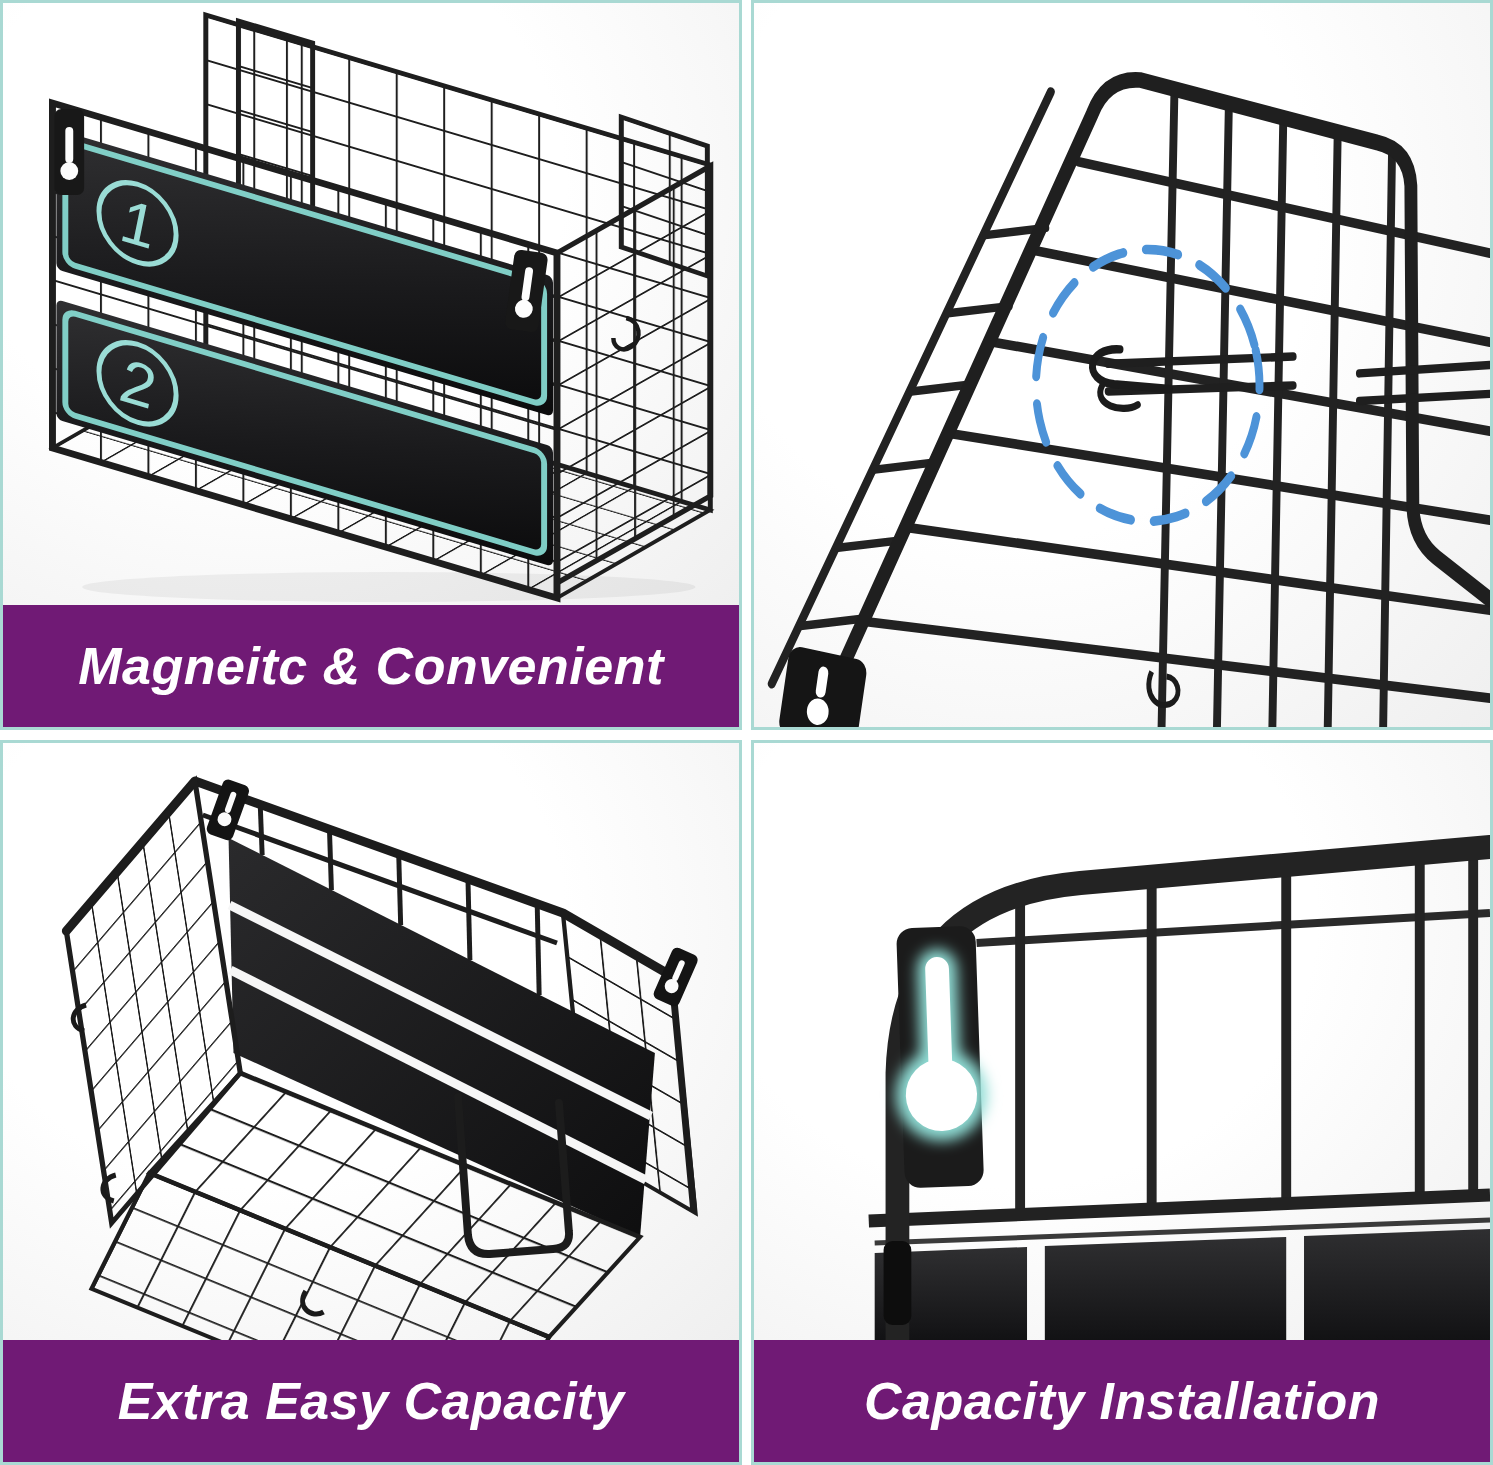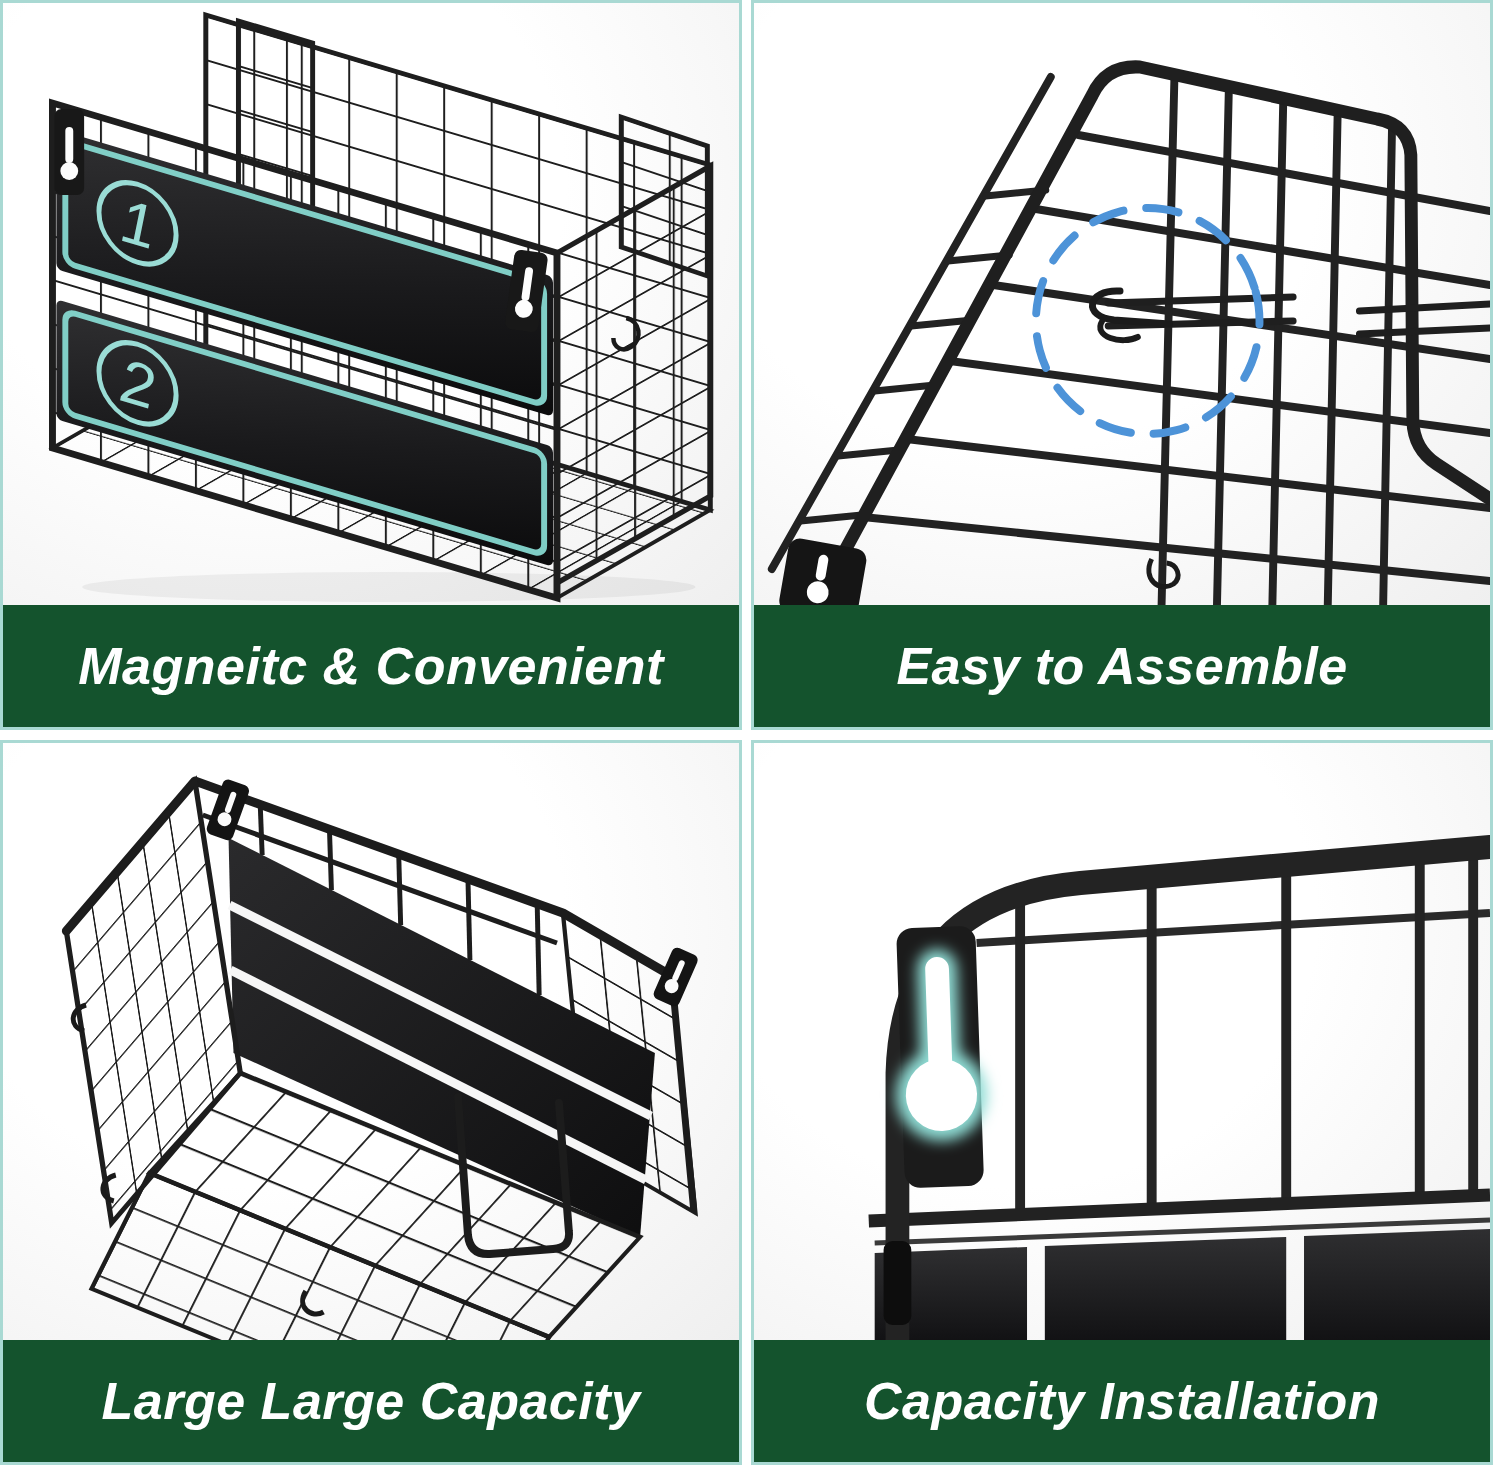--- a/index.html
+++ b/index.html
@@ -17,21 +17,21 @@
     display:flex;flex-direction:column;
     background:#ffffff;overflow:hidden;
   }
   .photo{
     flex:1 1 auto;min-height:0;position:relative;
     background:radial-gradient(ellipse at 35% 30%, #ffffff 45%, #efefef 100%);
   }
   .photo svg{display:block;width:100%;height:100%;}
   .caption{
     height:122px;flex:0 0 122px;
-    background:#14532d;
+    background:#701a75;
     display:flex;align-items:center;justify-content:center;text-align:center;
   }
   .caption span{
     color:#ffffff;
     font-size:52px;
     font-weight:bold;
     font-style:italic;
     letter-spacing:0.5px;
     white-space:nowrap;
   }
@@ -160,23 +160,20 @@
         <circle cx="398" cy="318" r="113" fill="none" stroke="#4D93D8" stroke-width="8" stroke-dasharray="33 23" stroke-linecap="round" transform="rotate(-15 398 318)"></circle>
 
         <g transform="rotate(10 70 575)">
           <rect x="30" y="540" width="80" height="75" rx="12" fill="#151515"></rect>
           <rect x="62" y="552" width="10" height="26" rx="5" fill="#ffffff"></rect>
           <circle cx="67" cy="590" r="11" fill="#ffffff"></circle>
         </g>
         <path d="M 402,556 C 392,576 410,590 424,581 C 433,574 428,561 417,560" fill="none" stroke="#1b1b1b" stroke-width="5"></path>
       </svg>
     </div>
-    <div class="caption">
-      <span>Easy to Assemble</span>
-    </div>
   </section>
 
   <section class="cell">
     <div class="photo">
       <svg viewBox="0 0 744 597" preserveAspectRatio="none">
         <defs>
           <pattern id="g3" width="40" height="45" patternUnits="userSpaceOnUse">
             <path d="M 40 0 H 0 V 45" fill="none" stroke="#1d1d1d" stroke-width="4"></path>
           </pattern>
           <pattern id="g3f" width="45" height="38" patternUnits="userSpaceOnUse">
@@ -237,21 +234,21 @@
           <g transform="matrix(1.01,0.41,-0.45,0.89,148,430)">
             <rect width="400" height="130" fill="url(#g3f)" stroke="#1d1d1d" stroke-width="4"></rect>
           </g>
 
           <path d="M 460,354 L 470,492 Q 472,512 492,511 L 556,506 Q 574,505 572,488 L 562,360" fill="none" stroke="#1c1c1c" stroke-width="8" stroke-linecap="round"></path>
           <path d="M 306,548 C 296,564 312,576 324,569" fill="none" stroke="#1a1a1a" stroke-width="5"></path>
         </g>
       </svg>
     </div>
     <div class="caption">
-      <span>Large Large Capacity</span>
+      <span>Extra Easy Capacity</span>
     </div>
   </section>
 
   <section class="cell">
     <div class="photo">
       <svg viewBox="0 0 744 597" preserveAspectRatio="none">
         <defs>
           <linearGradient id="pg4" x1="0" y1="0" x2="0" y2="1">
             <stop offset="0" stop-color="#2f2f31"></stop>
             <stop offset="1" stop-color="#121214"></stop>

